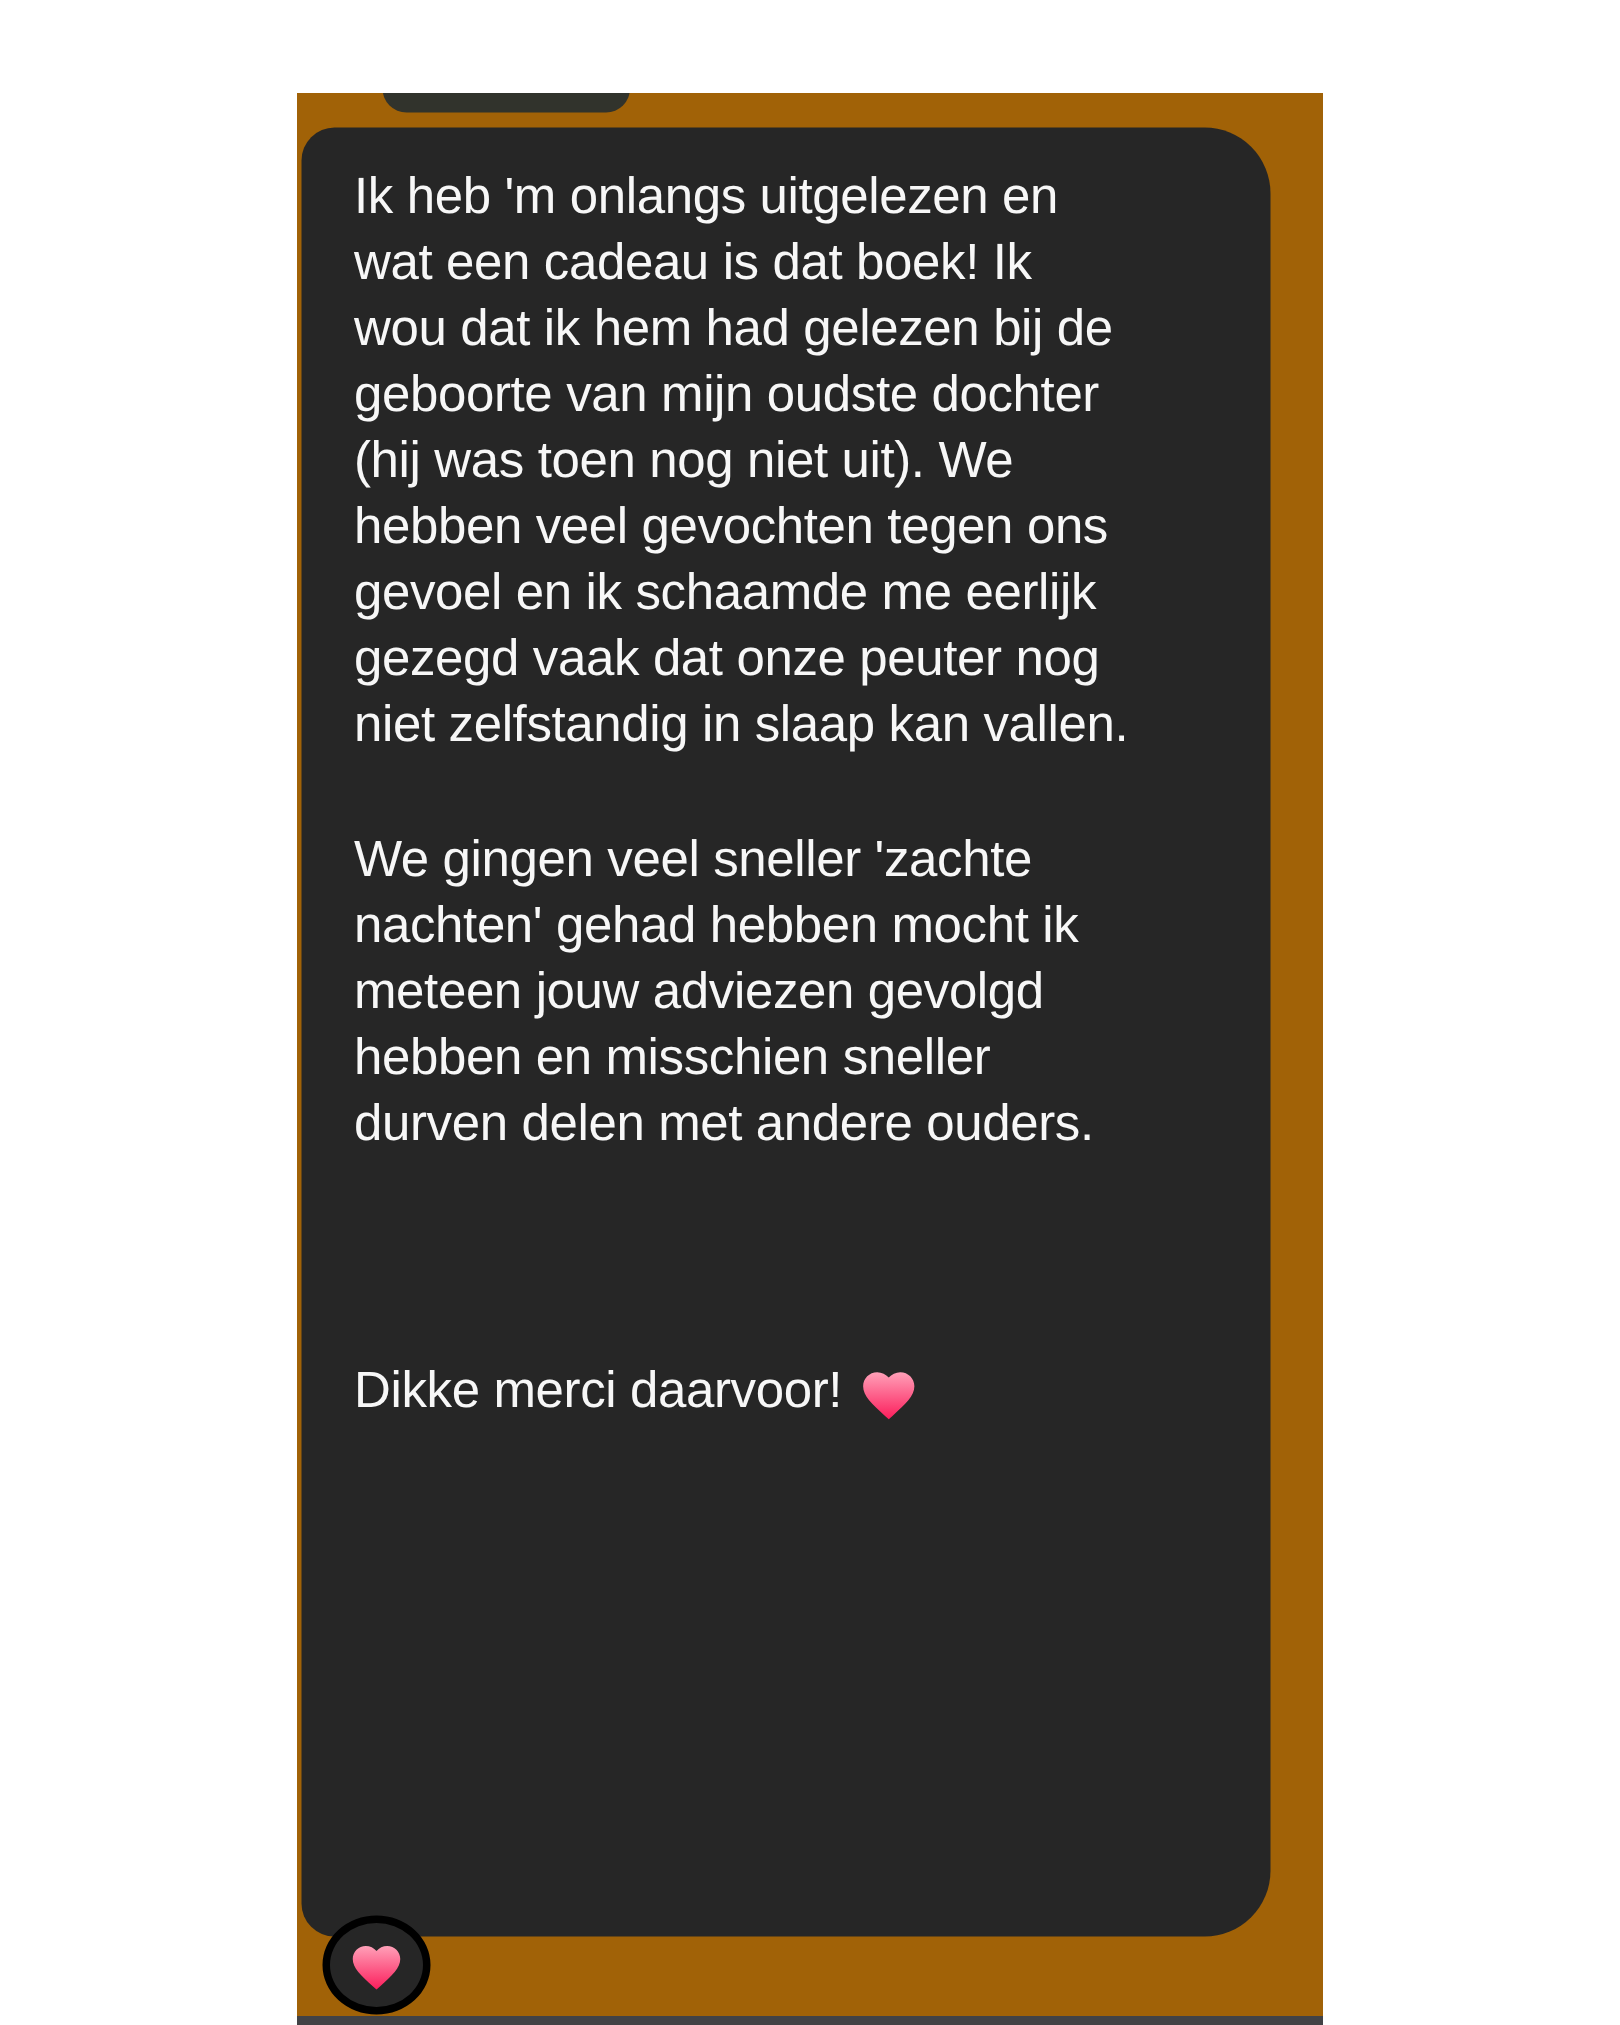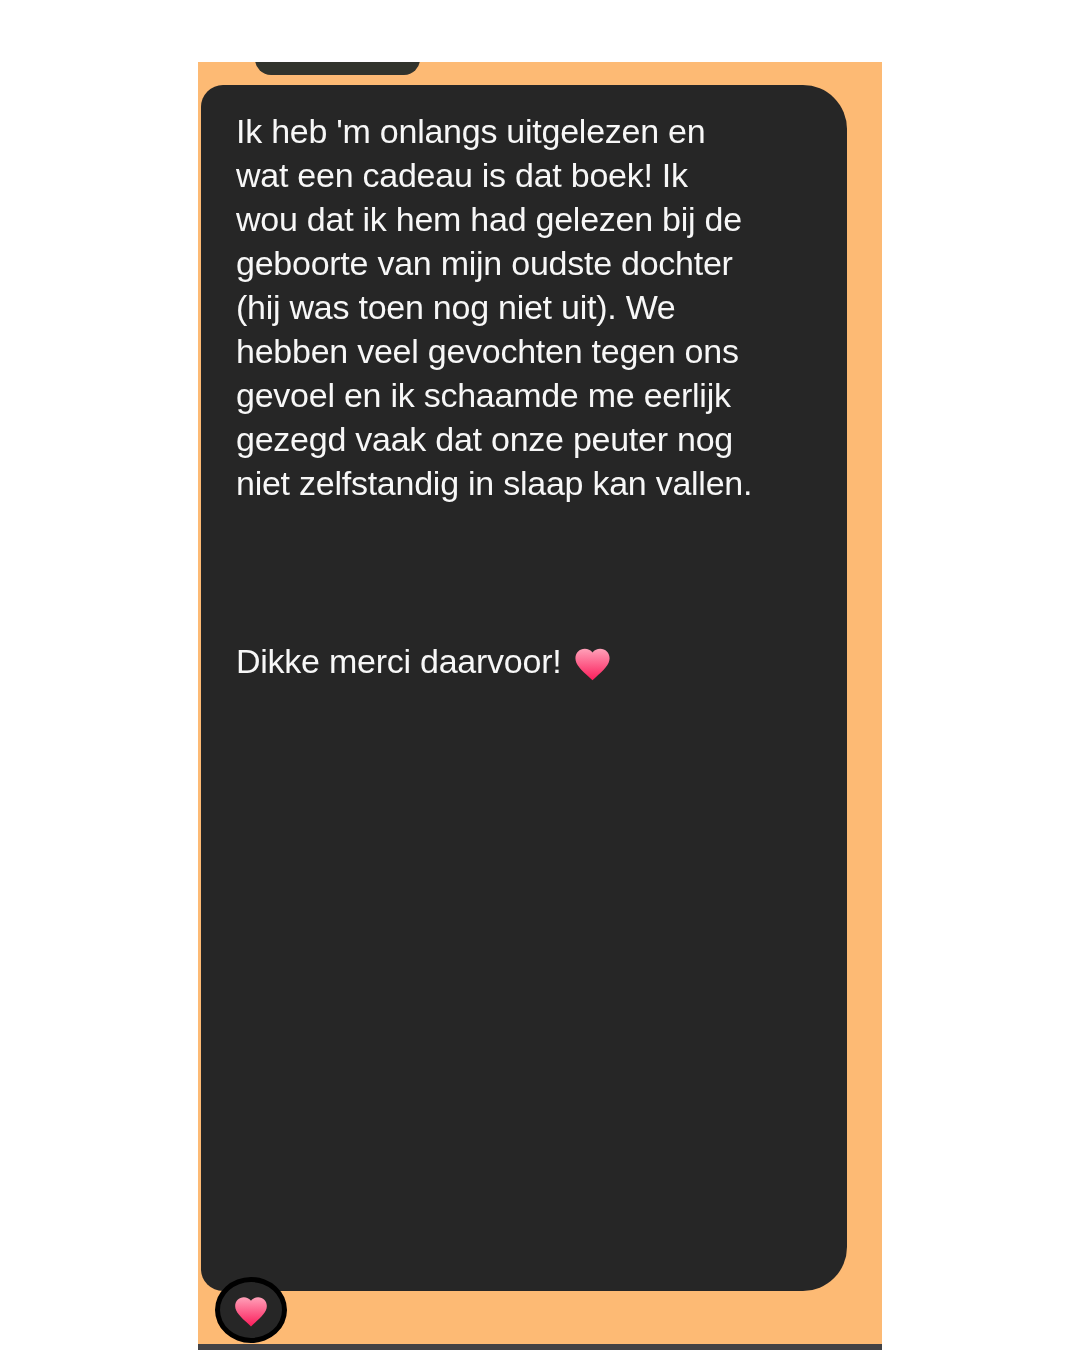--- a/index.html
+++ b/index.html
@@ -7,21 +7,21 @@
     width: 1080px; height: 1350px;
     background: #ffffff;
     position: relative;
     font-family: "Liberation Sans", "DejaVu Sans", sans-serif;
     overflow: hidden;
   }
   .screenshot {
     position: absolute;
     left: 198px; top: 62px;
     width: 684px; height: 1288px;
-    background: #fdba74;
+    background: #a16207;
     overflow: hidden;
   }
   .prev-bubble {
     position: absolute;
     left: 57px; top: -22px;
     width: 165px; height: 35px;
     background: #31332c;
     border-radius: 0 0 16px 16px;
   }
   .message-bubble {
@@ -83,20 +83,25 @@
   <div class="message-bubble">
     <p>Ik heb 'm onlangs uitgelezen en
 wat een cadeau is dat boek! Ik
 wou dat ik hem had gelezen bij de
 geboorte van mijn oudste dochter
 (hij was toen nog niet uit). We
 hebben veel gevochten tegen ons
 gevoel en ik schaamde me eerlijk
 gezegd vaak dat onze peuter nog
 niet zelfstandig in slaap kan vallen.</p>
+    <p>We gingen veel sneller 'zachte
+nachten' gehad hebben mocht ik
+meteen jouw adviezen gevolgd
+hebben en misschien sneller
+durven delen met andere ouders.</p>
     <p>
       <span class="line-with-emoji">
         <span>Dikke merci daarvoor!</span>
         <svg class="heart-icon-inline" viewBox="0 0 24 22" aria-hidden="true">
           <defs>
             <linearGradient id="heartGrad1" x1="0" y1="0" x2="0" y2="1">
               <stop offset="0" stop-color="#ffa0b8"></stop>
               <stop offset="1" stop-color="#fb1d5b"></stop>
             </linearGradient>
           </defs>

